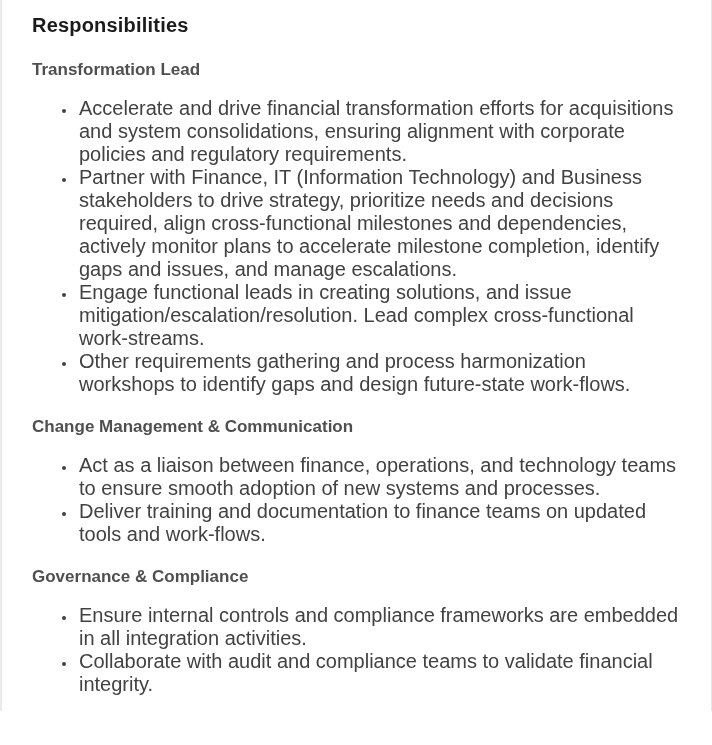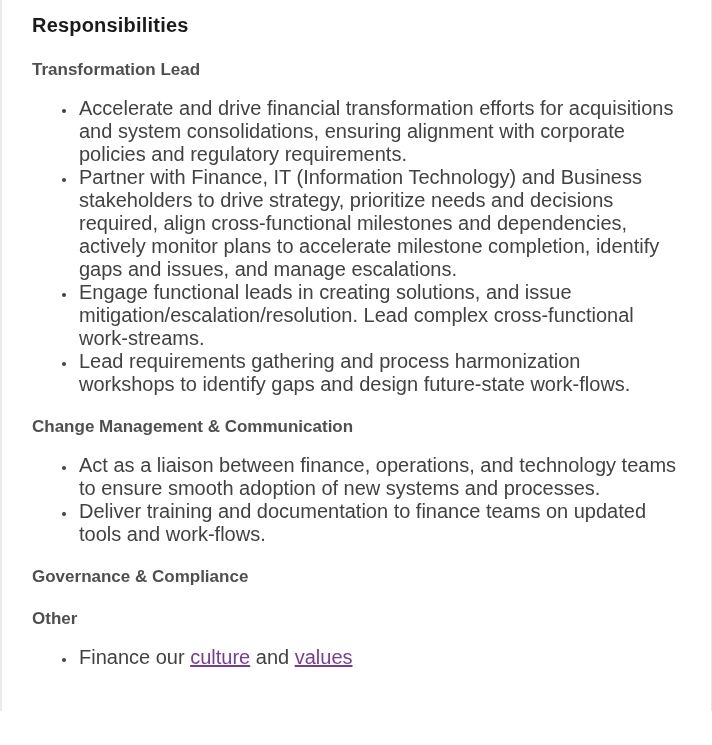--- a/index.html
+++ b/index.html
@@ -52,26 +52,30 @@
 <body>
 
 <div class="page">
   <h2 class="page-title">Responsibilities</h2>
   <div id="sections-root">
       <p class="section-heading">Transformation Lead</p>
       <ul class="bullet-list">
         <li class="bullet-item"><span>Accelerate and drive financial transformation efforts for acquisitions and system consolidations, ensuring alignment with corporate policies and regulatory requirements.</span></li>
         <li class="bullet-item"><span>Partner with Finance, IT (Information Technology) and Business stakeholders to drive strategy, prioritize needs and decisions required, align cross-functional milestones and dependencies, actively monitor plans to accelerate milestone completion, identify gaps and issues, and manage escalations.</span></li>
         <li class="bullet-item"><span>Engage functional leads in creating solutions, and issue mitigation/escalation/resolution. Lead complex cross-functional work-streams.</span></li>
-        <li class="bullet-item"><span>Lead requirements gathering and process harmonization workshops to identify gaps and design future-state work-flows.</span></li>
+        <li class="bullet-item"><span>Other requirements gathering and process harmonization workshops to identify gaps and design future-state work-flows.</span></li>
       </ul>
       <p class="section-heading">Change Management &amp; Communication</p>
       <ul class="bullet-list">
         <li class="bullet-item"><span>Act as a liaison between finance, operations, and technology teams to ensure smooth adoption of new systems and processes.</span></li>
         <li class="bullet-item"><span>Deliver training and documentation to finance teams on updated tools and work-flows.</span></li>
       </ul>
       <p class="section-heading">Governance &amp; Compliance</p>
+      <ul class="bullet-list">
+        <li class="bullet-item"><span>Ensure internal controls and compliance frameworks are embedded in all integration activities.</span></li>
+        <li class="bullet-item"><span>Collaborate with audit and compliance teams to validate financial integrity.</span></li>
+      </ul>
       <p class="section-heading">Other</p>
       <ul class="bullet-list">
         <li class="bullet-item"><span>Finance our </span><a class="inline-link" href="#">culture</a><span> and </span><a class="inline-link" href="#">values</a></li>
       </ul>
     </div>
 </div>
 
 </body></html>

